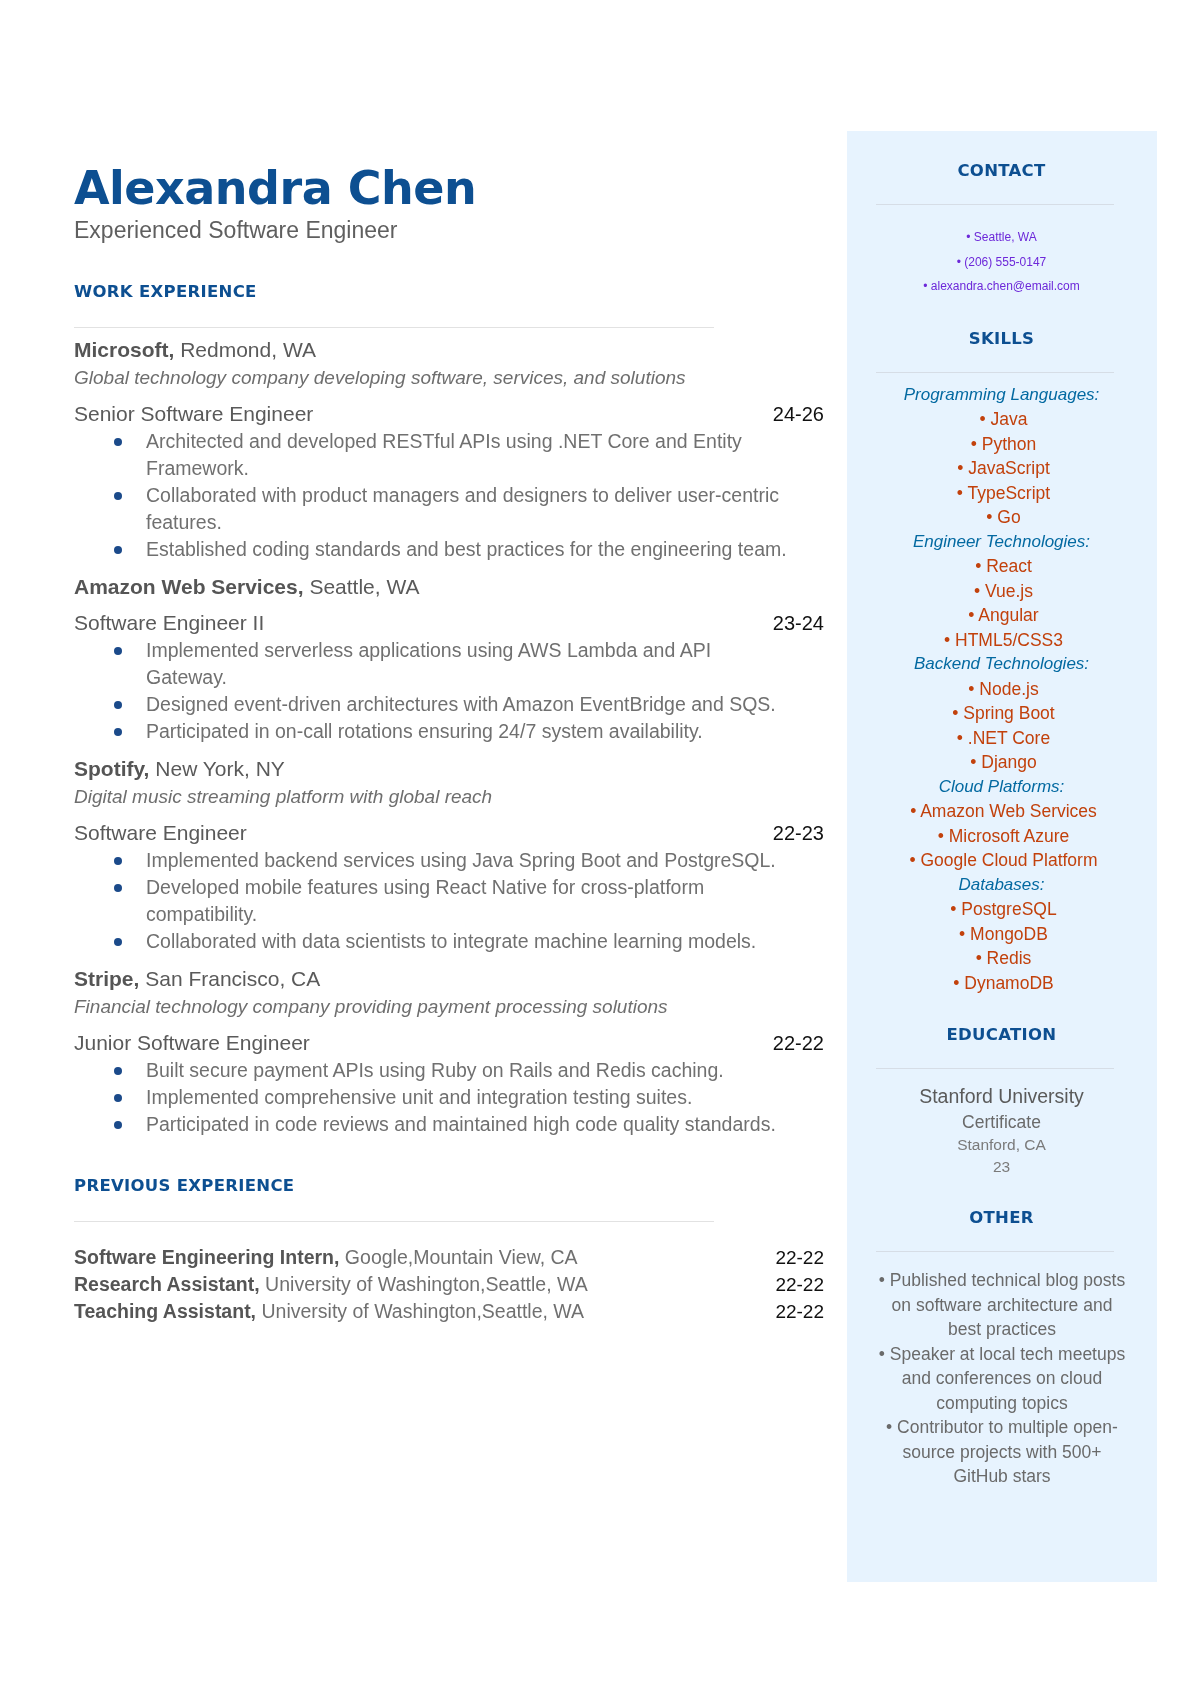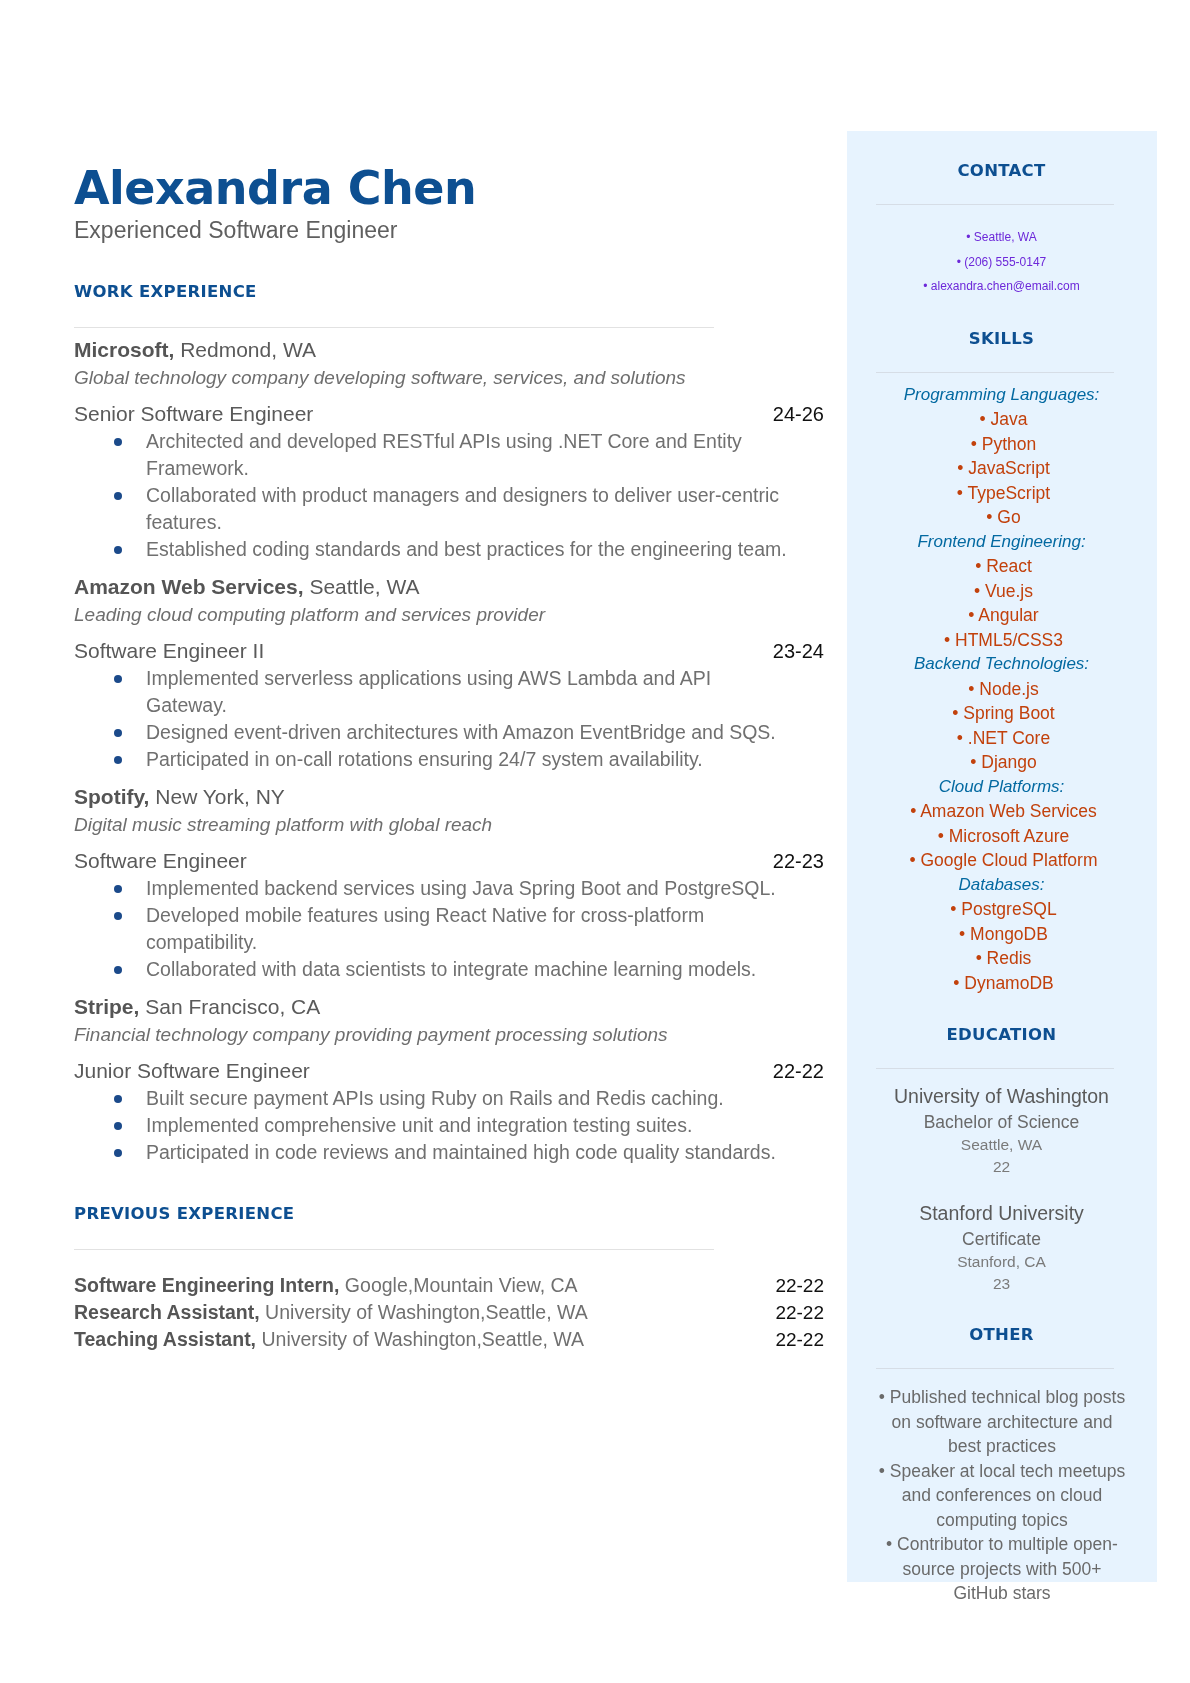--- a/index.html
+++ b/index.html
@@ -66,21 +66,20 @@
           <span class="dates">24-26</span>
         </div>
         <ul class="bullets">
           <li><span class="dot"></span><span>Architected and developed RESTful APIs using .NET Core and Entity Framework.</span></li>
           <li><span class="dot"></span><span>Collaborated with product managers and designers to deliver user-centric features.</span></li>
           <li><span class="dot"></span><span>Established coding standards and best practices for the engineering team.</span></li>
         </ul>
       </div>
       <div class="job">
         <div class="company"><b>Amazon Web Services,</b><span> Seattle, WA</span></div>
-        <div class="company-desc">Leading cloud computing platform and services provider</div>
         <div class="role-row">
           <span class="role">Software Engineer II</span>
           <span class="dates">23-24</span>
         </div>
         <ul class="bullets">
           <li><span class="dot"></span><span>Implemented serverless applications using AWS Lambda and API Gateway.</span></li>
           <li><span class="dot"></span><span>Designed event-driven architectures with Amazon EventBridge and SQS.</span></li>
           <li><span class="dot"></span><span>Participated in on-call rotations ensuring 24/7 system availability.</span></li>
         </ul>
       </div>
@@ -144,21 +143,21 @@
   <div class="side-block">
     <div class="section-title">SKILLS</div>
     <div class="divider"></div>
     <div class="skills-wrap" id="skills">
         <div class="skill-cat">Programming Languages:</div>
         <div class="skill-item">•  Java</div>
         <div class="skill-item">•  Python</div>
         <div class="skill-item">•  JavaScript</div>
         <div class="skill-item">•  TypeScript</div>
         <div class="skill-item">•  Go</div>
-        <div class="skill-cat">Frontend Engineering:</div>
+        <div class="skill-cat">Engineer Technologies:</div>
         <div class="skill-item">•  React</div>
         <div class="skill-item">•  Vue.js</div>
         <div class="skill-item">•  Angular</div>
         <div class="skill-item">•  HTML5/CSS3</div>
         <div class="skill-cat">Backend Technologies:</div>
         <div class="skill-item">•  Node.js</div>
         <div class="skill-item">•  Spring Boot</div>
         <div class="skill-item">•  .NET Core</div>
         <div class="skill-item">•  Django</div>
         <div class="skill-cat">Cloud Platforms:</div>
@@ -171,26 +170,20 @@
         <div class="skill-item">•  Redis</div>
         <div class="skill-item">•  DynamoDB</div>
       </div>
   </div>
 
   <div class="side-block">
     <div class="section-title">EDUCATION</div>
     <div class="divider"></div>
     <div id="edu">
         <div class="edu">
-          <div class="edu-school">University of Washington</div>
-          <div class="edu-degree">Bachelor of Science</div>
-          <div class="edu-loc">Seattle, WA</div>
-          <div class="edu-year">22</div>
-        </div>
-        <div class="edu">
           <div class="edu-school">Stanford University</div>
           <div class="edu-degree">Certificate</div>
           <div class="edu-loc">Stanford, CA</div>
           <div class="edu-year">23</div>
         </div>
       </div>
   </div>
 
   <div class="side-block">
     <div class="section-title">OTHER</div>

